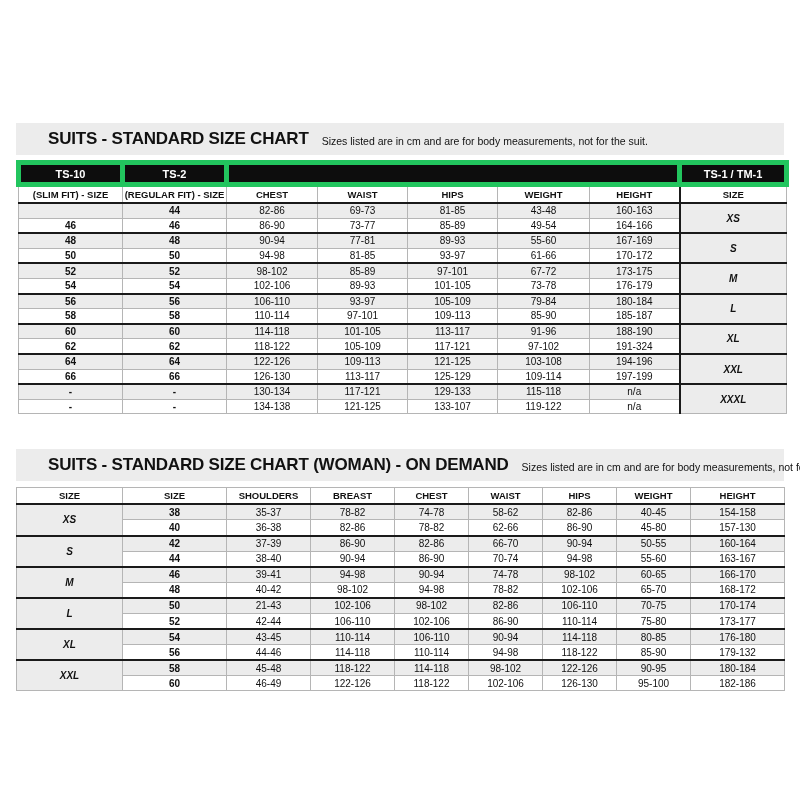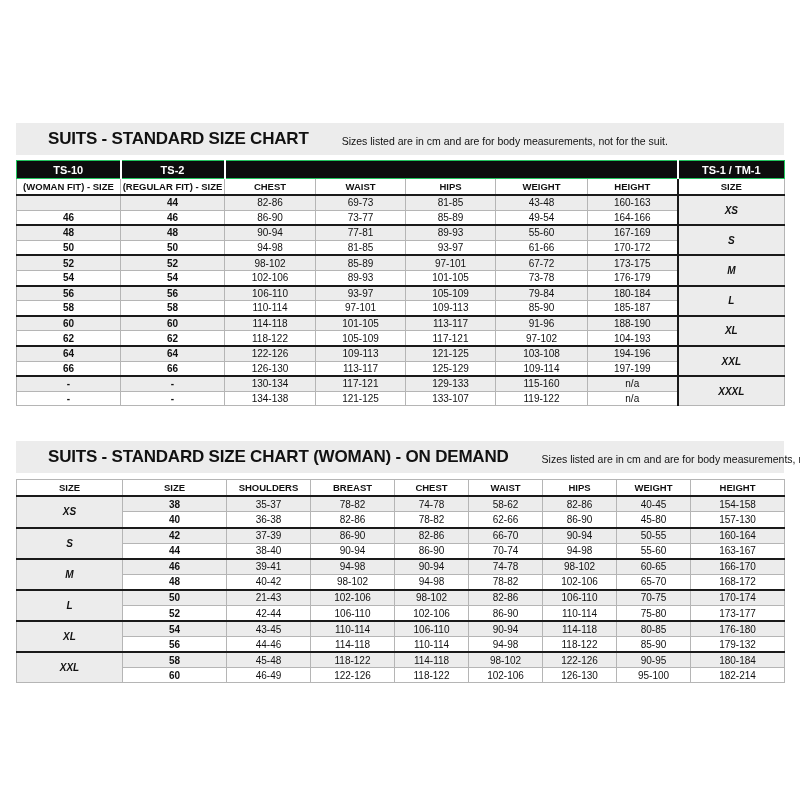--- a/index.html
+++ b/index.html
@@ -6,41 +6,41 @@
   .page{
     width:800px;height:800px;overflow:hidden;position:relative;
     font-family:"Liberation Sans","DejaVu Sans",sans-serif;color:#111;
     background:#fff;
   }
   .sec{margin-left:16px;margin-right:16px;}
   .sec1{padding-top:123px;}
   .sec2{margin-top:35px;}
   .band{
     height:32px;background:#ececec;display:flex;align-items:center;
-    padding-left:32px;box-sizing:border-box;gap:20px;
+    padding-left:32px;box-sizing:border-box;
   }
   .band h2{
     margin:0;font-size:17px;font-weight:700;letter-spacing:-0.2px;white-space:nowrap;
   }
   .band .subtitle{
     font-size:10.5px;font-weight:400;margin-left:13px;margin-top:3px;white-space:nowrap;
   }
   table{
     border-collapse:collapse;table-layout:fixed;width:768px;
     border:1.5px solid #1a1a1a;
   }
   #table1{margin-top:5px;}
   #table2{margin-top:6px;}
   th,td{
     padding:0;text-align:center;vertical-align:middle;
     border:1px solid #b5b5b5;overflow:hidden;white-space:nowrap;
   }
   th.blk{
     background:#0d0d0d;color:#fff;height:17px;font-size:11px;font-weight:700;
-    border:1px solid #22c55e;
+    border:5px solid #22c55e;
     margin-left:28px;
   }
   th.blk.sep{border-left:2px solid #ffffff;}
   th.sub{
     background:#fff;height:15px;font-size:9.5px;font-weight:700;
     border-bottom:2px solid #1a1a1a;
   }
   #table1 tbody td{height:13.6px;font-size:10px;}
   #table2 tbody td{height:14.1px;font-size:10px;}
   td.bold{font-weight:700;font-size:10px;}
@@ -74,21 +74,21 @@
           <col style="width:107px">
       </colgroup>
     <thead>
           <tr>
             <th class="blk">TS-10</th>
             <th class="blk sep">TS-2</th>
             <th class="blk sep" colspan="5"></th>
             <th class="blk sep">TS-1 / TM-1</th>
           </tr>
           <tr>
-            <th class="sub">(WOMAN FIT) - SIZE</th>
+            <th class="sub">(SLIM FIT) - SIZE</th>
             <th class="sub">(REGULAR FIT) - SIZE</th>
             <th class="sub">CHEST</th>
             <th class="sub">WAIST</th>
             <th class="sub">HIPS</th>
             <th class="sub">WEIGHT</th>
             <th class="sub">HEIGHT</th>
             <th class="sub tsl">SIZE</th>
           </tr>
         </thead>
         <tbody>
@@ -178,21 +178,21 @@
             <td class="">188-190</td>
             <td class="grpcell tsl" rowspan="2">XL</td>
           </tr>
           <tr class="">
             <td class="bold">62</td>
             <td class="bold">62</td>
             <td class="">118-122</td>
             <td class="">105-109</td>
             <td class="">117-121</td>
             <td class="">97-102</td>
-            <td class="">104-193</td>
+            <td class="">191-324</td>
           </tr>
           <tr class="stripe grp">
             <td class="bold">64</td>
             <td class="bold">64</td>
             <td class="">122-126</td>
             <td class="">109-113</td>
             <td class="">121-125</td>
             <td class="">103-108</td>
             <td class="">194-196</td>
             <td class="grpcell gstripe tsl" rowspan="2">XXL</td>
@@ -205,21 +205,21 @@
             <td class="">125-129</td>
             <td class="">109-114</td>
             <td class="">197-199</td>
           </tr>
           <tr class="stripe grp">
             <td class="bold">-</td>
             <td class="bold">-</td>
             <td class="">130-134</td>
             <td class="">117-121</td>
             <td class="">129-133</td>
-            <td class="">115-160</td>
+            <td class="">115-118</td>
             <td class="">n/a</td>
             <td class="grpcell tsl" rowspan="2">XXXL</td>
           </tr>
           <tr class="">
             <td class="bold">-</td>
             <td class="bold">-</td>
             <td class="">134-138</td>
             <td class="">121-125</td>
             <td class="">133-107</td>
             <td class="">119-122</td>
@@ -377,19 +377,19 @@
             <td class="">180-184</td>
           </tr>
           <tr class="">
             <td class="bold">60</td>
             <td class="">46-49</td>
             <td class="">122-126</td>
             <td class="">118-122</td>
             <td class="">102-106</td>
             <td class="">126-130</td>
             <td class="">95-100</td>
-            <td class="">182-214</td>
+            <td class="">182-186</td>
           </tr>
         </tbody>
       </table>
   </div>
 
 </div>
 
 </body></html>

